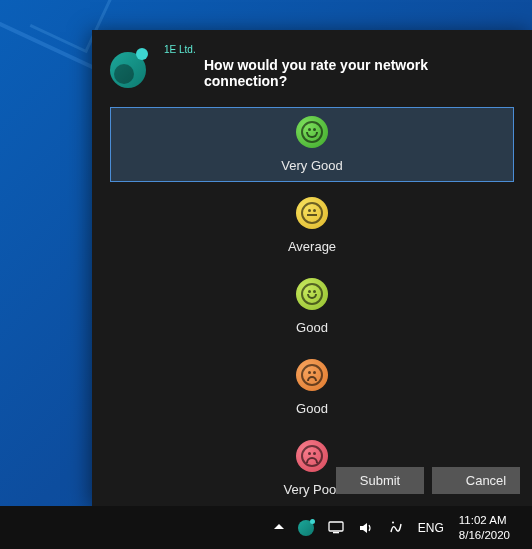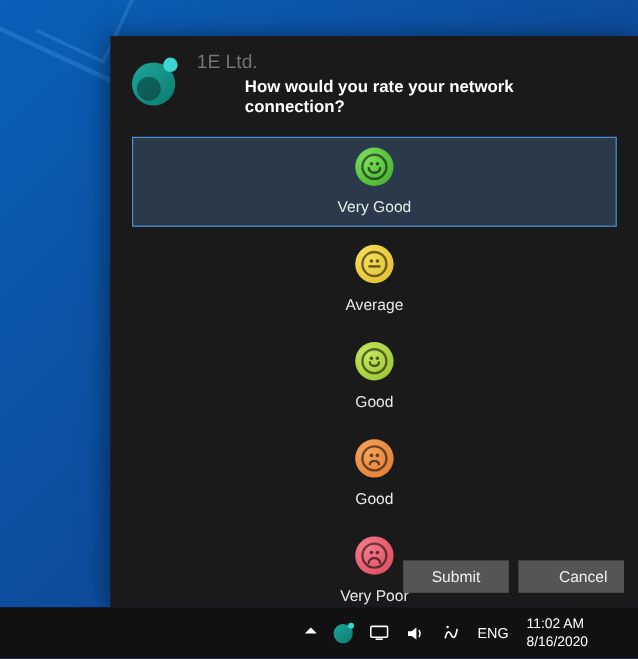--- a/index.html
+++ b/index.html
@@ -50,21 +50,21 @@
       position: absolute; top: 4px; left: 0;
     }
     .app-logo .circ::after{
       content:''; position:absolute; width:20px; height:20px; border-radius:50%;
       background: rgba(0,0,0,0.35); bottom:4px; left:4px;
     }
     .app-logo .dot {
       width: 12px; height: 12px; border-radius: 50%;
       background: #3dd6d0; position: absolute; top: 0; right: 2px;
     }
-    .header .vendor { font-size: 16px; color: #737373; margin-bottom: 2px; }
+    .header .vendor { font-size: 10px; color: #5eead4; margin-bottom: 2px; }
     .header .title { font-size: 14px; font-weight: 600; color: #fff; padding-left: 40px; }
     .description { font-size: 13px; color: #e6e6e6; line-height: 1.4; margin-bottom: 16px; }
     .options { display: flex; flex-direction: column; gap: 6px; }
     .option {
       display: flex; align-items: center; gap: 10px;
       padding: 8px 8px; border: 1px solid transparent; cursor: pointer;
       border-radius: 0;
       flex-direction: column;
     }
     .option.selected {
@@ -99,21 +99,21 @@
     .btn {
       background:#555; color:#eee; border:none; padding:6px 0;
       width:88px; text-align:center; font-size:13px; cursor:pointer;
       font-family: inherit;
     }
     .btn.cancel{background:#555;padding-left:20px;}
     
     .taskbar {
       position:absolute; bottom:0; left:0; right:0; height:43px;
       background:#111; display:flex; align-items:center; justify-content:flex-end;
-      color:#fff; padding:0 22px; gap:4px; font-size:11.5px;
+      color:#fff; padding:0 2px; gap:4px; font-size:11.5px;
     }
     .tray-item{display:flex;align-items:center;justify-content:center;height:100%;padding:0 5px;cursor:pointer;}
     .chevron-up svg{width:10px;height:10px;fill:#fff;}
     .mini-logo{width:16px;height:16px;border-radius:50%;background:linear-gradient(135deg,#1ca79a,#0d7a70);position:relative;}
     .mini-logo::after{content:'';position:absolute;width:5px;height:5px;border-radius:50%;background:#3dd6d0;top:-1px;right:-1px;}
     .clock{display:flex;flex-direction:column;align-items:flex-start;line-height:1.3;padding:0 6px;cursor:pointer;}
     .tray-svg{width:16px;height:16px;fill:#fff;}
     .lang{font-size:12px;}
   </style>
 </head>

